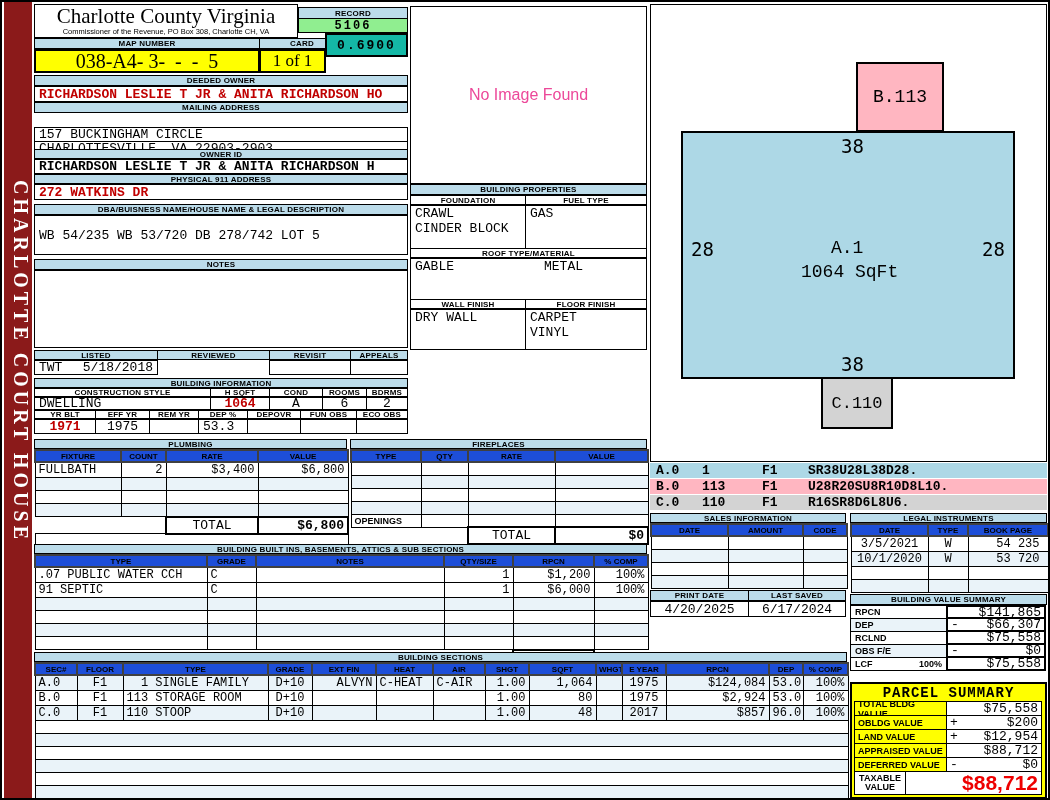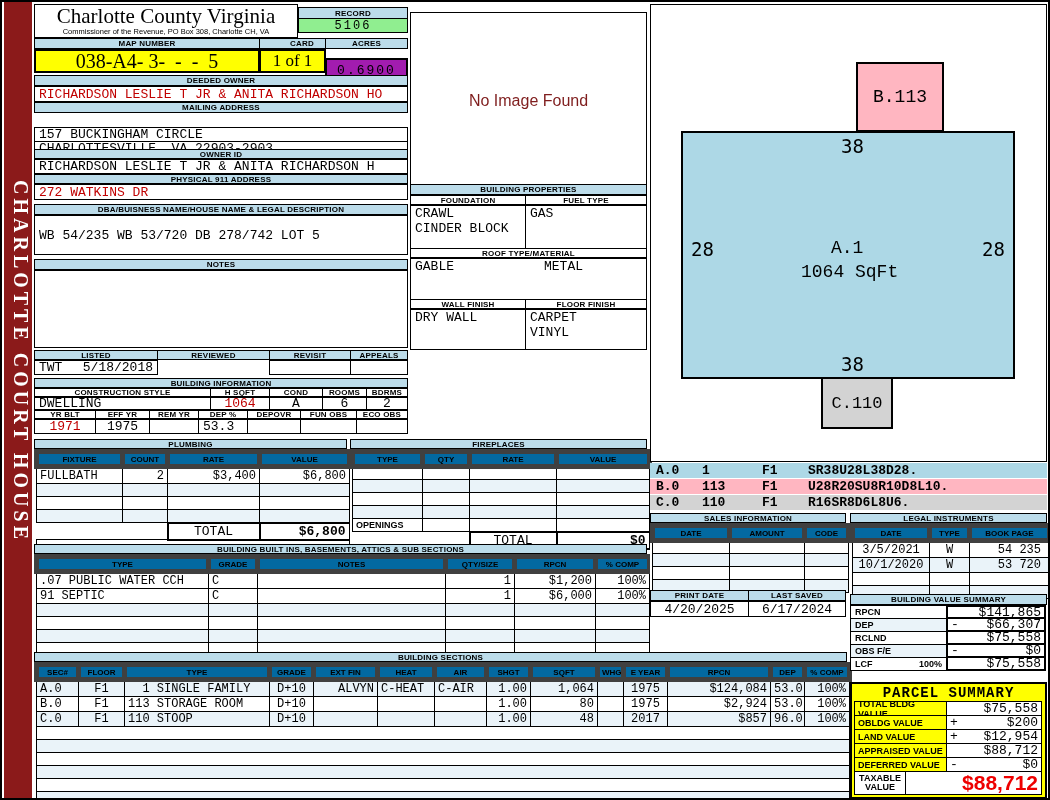--- a/index.html
+++ b/index.html
@@ -1,23 +1,23 @@
 <!DOCTYPE html>
 <html><head>
 <meta charset="utf-8">
 <style>
   html,body{margin:0;padding:0;background:#777}
   .page{position:relative;width:1050px;height:800px;background:#fff;border:2px solid #000;box-sizing:border-box;overflow:hidden;font-family:"Liberation Mono",monospace}
   .sidebar{position:absolute;left:2px;top:0;width:28px;height:796px;background:#8B1A1A;color:#fff;writing-mode:vertical-rl;font:bold 20px "Liberation Serif",serif;letter-spacing:4px;padding-top:178px;box-sizing:border-box;text-align:left}
   .hdr{position:absolute;background:#BCDCEA;border:1px solid #000;font:bold 8px "Liberation Sans",sans-serif;display:flex;align-items:center;justify-content:center;box-sizing:border-box;white-space:nowrap;overflow:hidden;letter-spacing:.2px}
   .whdr{background:#fff}
   .vbox{position:absolute;border:1px solid #000;background:#fff;box-sizing:border-box;font:13px "Liberation Mono",monospace;display:flex;align-items:center;padding:0 4px;white-space:pre;overflow:hidden}
-  .red{color:#C00000}.b{font-weight:normal}.c{text-align:center;justify-content:center}.r{text-align:right}
+  .red{color:#C00000}.b{font-weight:bold}.c{text-align:center;justify-content:center}.r{text-align:right}
   table.t{position:absolute;border-collapse:collapse;table-layout:fixed;background:#fff}
-  .t th{border:5px solid #404040;font:bold 8px "Liberation Sans",sans-serif;padding:0 2px;overflow:hidden;white-space:nowrap;height:10px;background:#0369a1}
+  .t th{border:2px solid #404040;font:bold 8px "Liberation Sans",sans-serif;padding:0 2px;overflow:hidden;white-space:nowrap;height:10px;background:#1d4ed8}
   .t td{border:1px solid #000;font:12px "Liberation Mono",monospace;padding:0 3px;overflow:hidden;white-space:pre;height:13px;box-sizing:border-box}
   .t tr.s td{background:#EAF3F9}
   .t td.tot{border:2px solid #000;font-weight:bold}
   .t td.nb{border-left:none;border-right:none}
   .flexsb{display:flex;justify-content:space-between;width:100%}
   .shape{position:absolute;border:2px solid #000;box-sizing:border-box;font-family:"Liberation Mono",monospace}
   .dim{position:absolute;font:19px "DejaVu Sans Mono",monospace;color:#000000}
   .slab{position:absolute;font:18px "Liberation Mono",monospace;color:#000}
   .legrow{position:absolute;height:15px;display:flex;align-items:center;font:bold 13px "Liberation Mono",monospace;white-space:pre}
   .legrow span.f1{width:46px;padding-left:6px}.legrow span.f2{width:60px}.legrow span.f3{width:46px}
@@ -41,21 +41,21 @@
   </div>
 
   <div class="hdr" style="left:296px;top:5px;width:110px;height:12px">RECORD</div>
   <div class="vbox c b" style="left:296px;top:16px;width:110px;height:15px;background:#90EE90;justify-content:center;letter-spacing:2px;font-size:12px">5106</div>
 
   <div class="hdr" style="left:32px;top:36px;width:226px;height:11px">MAP NUMBER</div>
   <div class="hdr" style="left:257px;top:36px;width:86px;height:11px">CARD</div>
   <div class="hdr" style="left:323px;top:36px;width:83px;height:11px">ACRES</div>
   <div class="vbox c" style="left:32px;top:47px;width:226px;height:24px;background:#FFFF00;border-width:2px;font:20px 'Liberation Serif',serif;justify-content:center">038-A4- 3-  -  -  5</div>
   <div class="vbox c" style="left:257px;top:47px;width:67px;height:24px;background:#FFFF00;border-width:2px;font:17px 'Liberation Serif',serif;justify-content:center">1 of 1</div>
-  <div class="vbox c b" style="left:323px;top:56px;width:83px;height:24px;background:#a21caf;border-width:2px;justify-content:center;letter-spacing:2px">0.6900</div>
+  <div class="vbox c b" style="left:323px;top:31px;width:83px;height:24px;background:#14b8a6;border-width:2px;justify-content:center;letter-spacing:2px">0.6900</div>
 
   <div class="hdr" style="left:32px;top:73px;width:374px;height:11px">DEEDED OWNER</div>
   <div class="vbox b red" style="left:32px;top:84px;width:374px;height:16px">RICHARDSON LESLIE T JR &amp; ANITA RICHARDSON HO</div>
   <div class="hdr" style="left:32px;top:100px;width:374px;height:11px">MAILING ADDRESS</div>
   <div class="vbox" style="left:32px;top:125px;width:374px;height:15px">157 BUCKINGHAM CIRCLE</div>
   <div class="vbox" style="left:32px;top:139px;width:374px;height:15px">CHARLOTTESVILLE, VA 22903-2903</div>
   <div class="hdr" style="left:32px;top:147px;width:374px;height:10px;top:147px">OWNER ID</div>
   <div class="vbox b" style="left:32px;top:157px;width:374px;height:15px">RICHARDSON LESLIE T JR &amp; ANITA RICHARDSON H</div>
   <div class="hdr" style="left:32px;top:172px;width:374px;height:10px">PHYSICAL 911 ADDRESS</div>
   <div class="vbox b red" style="left:32px;top:182px;width:374px;height:16px">272 WATKINS DR</div>
@@ -381,21 +381,21 @@
         </tr>
     <tr style="height:17px">
           <td class="nb" colspan="2"></td>
           <td class="nb c" colspan="9" style="font:13px 'Liberation Mono',monospace;text-align:center">Building Replacement Cost New</td>
           <td class="nb r b" colspan="2" style="font-size:13px">$141,865</td>
           <td class="nb"></td>
         </tr>
   </tbody>
     </table>
 
-  <div class="vbox" style="left:408px;top:10px;width:237px;height:178px;justify-content:center;font:16px 'Liberation Sans',sans-serif;color:#7f1d1d">No Image Found</div>
+  <div class="vbox" style="left:408px;top:4px;width:237px;height:178px;justify-content:center;font:16px 'Liberation Sans',sans-serif;color:#ec4899">No Image Found</div>
 
   <div class="hdr" style="left:408px;top:182px;width:237px;height:11px">BUILDING PROPERTIES</div>
   <div class="hdr whdr" style="left:408px;top:193px;width:116px;height:10px">FOUNDATION</div>
   <div class="hdr whdr" style="left:523px;top:193px;width:122px;height:10px">FUEL TYPE</div>
   <div class="vbox" style="left:408px;top:203px;width:116px;height:44px;flex-direction:column;align-items:flex-start;justify-content:flex-start;line-height:15px"><span>CRAWL</span><span>CINDER BLOCK</span></div>
   <div class="vbox" style="left:523px;top:203px;width:122px;height:44px;align-items:flex-start">GAS</div>
   <div class="hdr whdr" style="left:408px;top:246px;width:237px;height:10px">ROOF TYPE/MATERIAL</div>
   <div class="vbox" style="left:408px;top:256px;width:237px;height:42px;align-items:flex-start"><span>GABLE</span><span style="margin-left:90px">METAL</span></div>
   <div class="hdr whdr" style="left:408px;top:297px;width:116px;height:10px">WALL FINISH</div>
   <div class="hdr whdr" style="left:523px;top:297px;width:122px;height:10px">FLOOR FINISH</div>

